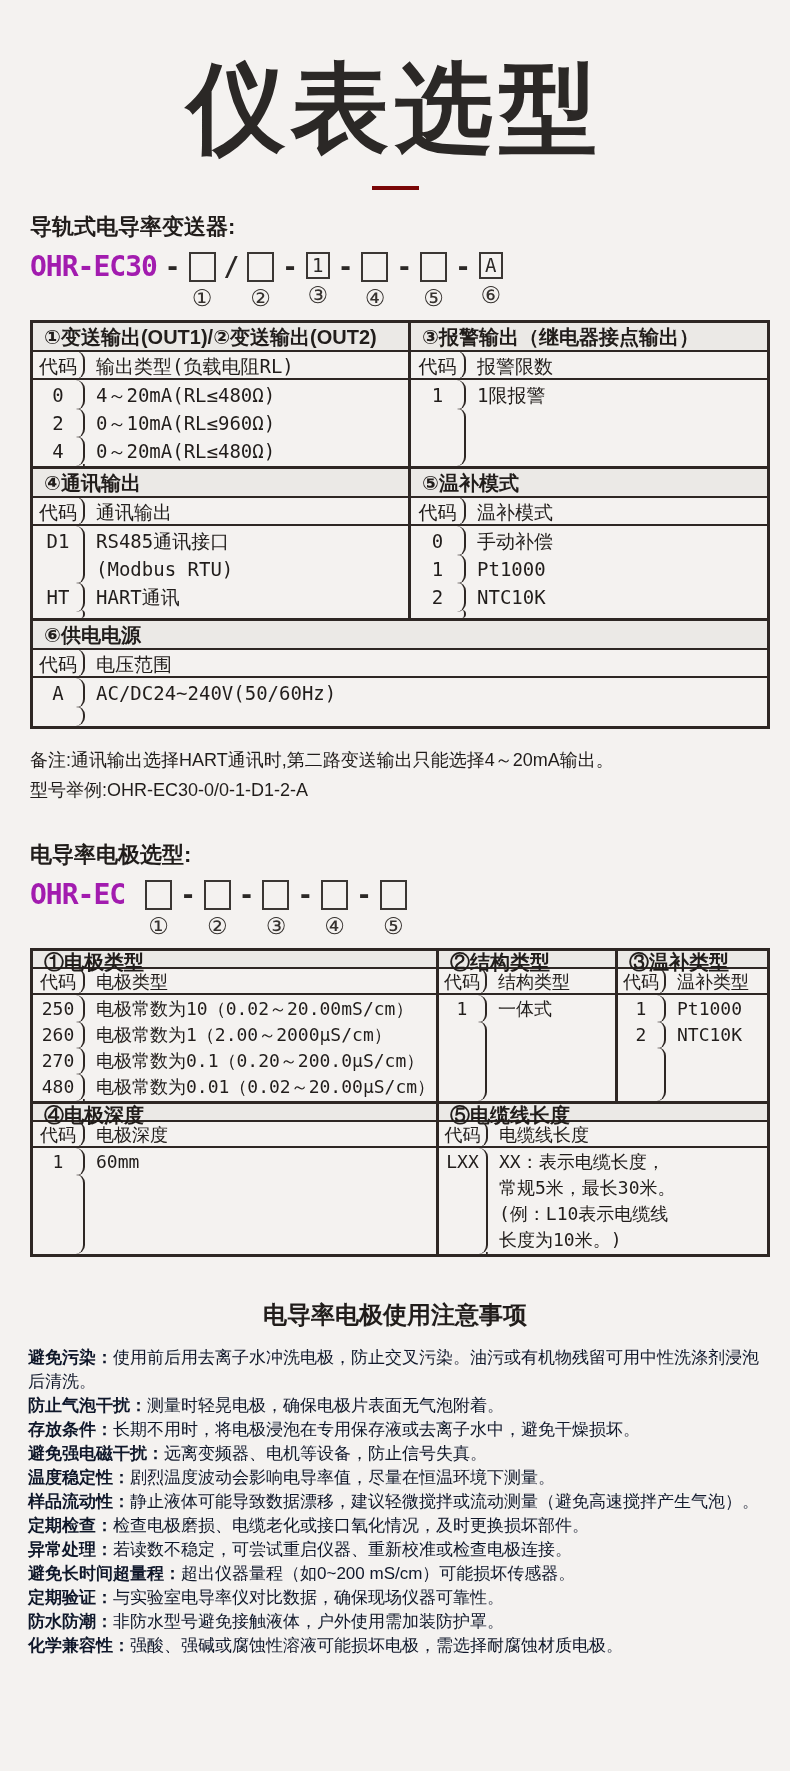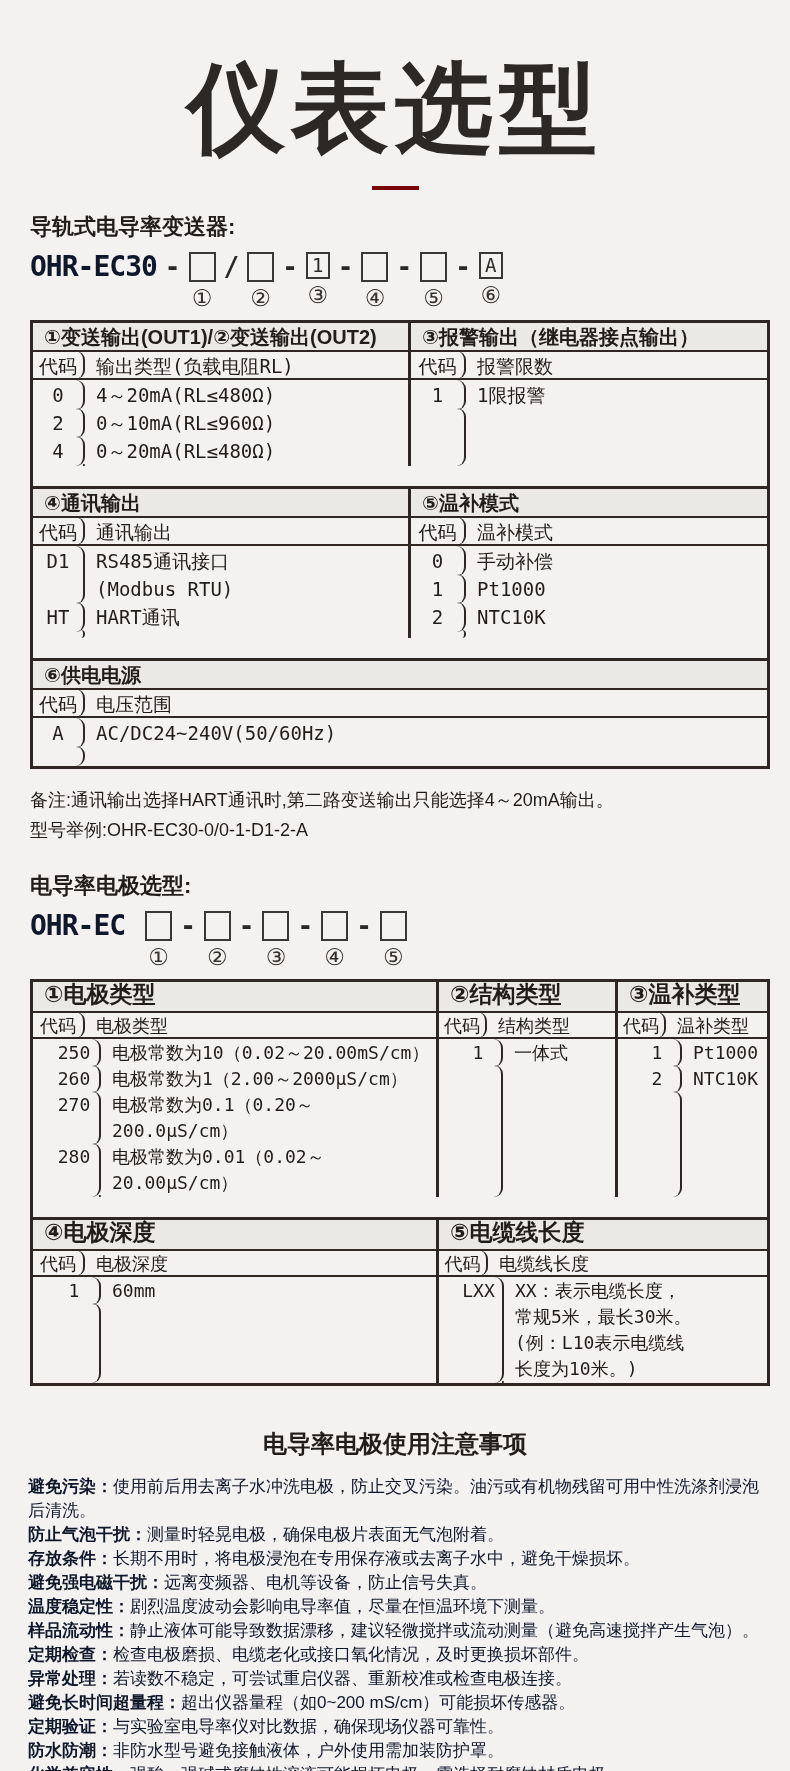--- a/index.html
+++ b/index.html
@@ -12,57 +12,57 @@
     --mono:"DejaVu Sans Mono","Liberation Mono",monospace;
   }
   *{margin:0;padding:0;box-sizing:border-box;}
   html,body{background:#fff;}
   body{width:790px;height:1771px;background:var(--pagebg);font-family:var(--sans);color:var(--ink);overflow:hidden;}
 
   .page-title{margin-top:54px;text-align:center;font-size:98px;font-weight:900;letter-spacing:6px;line-height:1.12;color:#2b2826;}
   .accent-dash{width:47px;height:4px;margin:22px auto 0;background:var(--red);}
 
   .sec-heading{margin:22px 0 0 30px;font-size:22px;font-weight:700;}
-  .sec-heading.second{margin-top:26px;}
+  .sec-heading.second{margin-top:35px;}
 
   
   .model-line{display:flex;align-items:flex-start;margin:10px 0 0 30px;}
-  .model-prefix{font-family:var(--mono);font-size:28px;font-weight:600;letter-spacing:-1px;line-height:30px;color:#0f172a;}
+  .model-prefix{font-family:var(--mono);font-size:28px;font-weight:600;letter-spacing:-1px;line-height:30px;color:#a21caf;}
   .msep{font-family:var(--mono);font-size:26px;font-weight:700;line-height:30px;padding:0 8px;color:#2b2826;}
   .box-unit{display:flex;flex-direction:column;align-items:center;row-gap:5px;}
   .mbox{width:27px;height:30px;border:2px solid #3b3734;display:flex;align-items:center;justify-content:center;font-family:var(--mono);font-size:19px;line-height:1;color:#2b2826;}
   .box-unit.small .mbox{width:24px;height:27px;}
   .mcircle{font-size:23px;line-height:1;color:#36322f;font-family:var(--sans);}
 
   
-  .tbl{margin:10px 0 12px 30px;width:740px;border:3px solid var(--bd);display:flex;flex-direction:column;gap:20px;}
+  .tbl{margin:10px 0 12px 30px;width:740px;border:3px solid var(--bd);display:flex;flex-direction:column;}
   .sect{display:flex;}
   .sect + .sect{border-top:3px solid var(--bd);}
   .half-l{display:flex;flex-direction:column;}
   .half-r{flex:1;border-left:3px solid var(--bd);display:flex;flex-direction:column;}
   .t1 .half-l{width:375px;}
   .t2s1 .half-l{width:403px;}
   .t2s1 .mid{width:179px;border-left:3px solid var(--bd);display:flex;flex-direction:column;}
   .t2s2 .half-l{width:403px;}
   .full{flex:1;display:flex;flex-direction:column;}
 
   .band{background:var(--bandbg);border-bottom:2px solid var(--bd);font-weight:700;padding-left:11px;}
   .t1 .band{height:29px;line-height:29px;font-size:20px;}
-  .t2 .band{height:31px;line-height:25px;font-size:23px;}
+  .t2 .band{height:18px;line-height:25px;font-size:20px;font-family:Liberation Mono, monospace;}
 
   .subrow{display:flex;border-bottom:2px solid var(--bd);}
   .t1 .subrow{height:28px;line-height:28px;font-size:19px;}
   .t2 .subrow{height:26px;line-height:26px;font-size:18px;}
 
   .rows{flex:1;display:flex;flex-direction:column;padding:1px 0;}
   .t1 .rows{font-size:19px;}
   .t2 .rows{font-size:18px;}
   .row{display:flex;align-items:stretch;}
   .t1 .row{line-height:28px;}
-  .t2 .row{line-height:26px;padding-left:16px;}
+  .t2 .row{line-height:26px;}
   .fill{flex:1;}
   .c{font-family:var(--mono);}
   .code{flex-shrink:0;text-align:center;border-right:2px solid var(--bd);margin:-1px 0;padding:1px 0;border-radius:9px;}
   .rows .row:first-child .code{margin-top:-1px;}
   .subrow .code{border-right:2px solid var(--bd);}
   .desc{flex:1;padding-left:11px;}
   .w52{width:52px;} .w55{width:55px;} .w48{width:48px;} .w49{width:49px;}
   .pre{white-space:pre-line;}
   .s3-rows{min-height:48px;}
   .s2-rows{min-height:92px;}
@@ -284,21 +284,21 @@
         </div>
         <div class="row">
           <div class="c code w52">260</div>
           <div class="c desc">电极常数为1（2.00～2000μS/cm）</div>
         </div>
         <div class="row">
           <div class="c code w52">270</div>
           <div class="c desc">电极常数为0.1（0.20～200.0μS/cm）</div>
         </div>
         <div class="row">
-          <div class="c code w52">280</div>
+          <div class="c code w52">480</div>
           <div class="c desc">电极常数为0.01（0.02～20.00μS/cm）</div>
         </div>
         <div class="row fill">
             <div class="c code w52"></div>
             <div class="c desc"></div>
           </div>
       </div>
     </div>
     <div class="mid">
       <div class="band">②结构类型</div>

